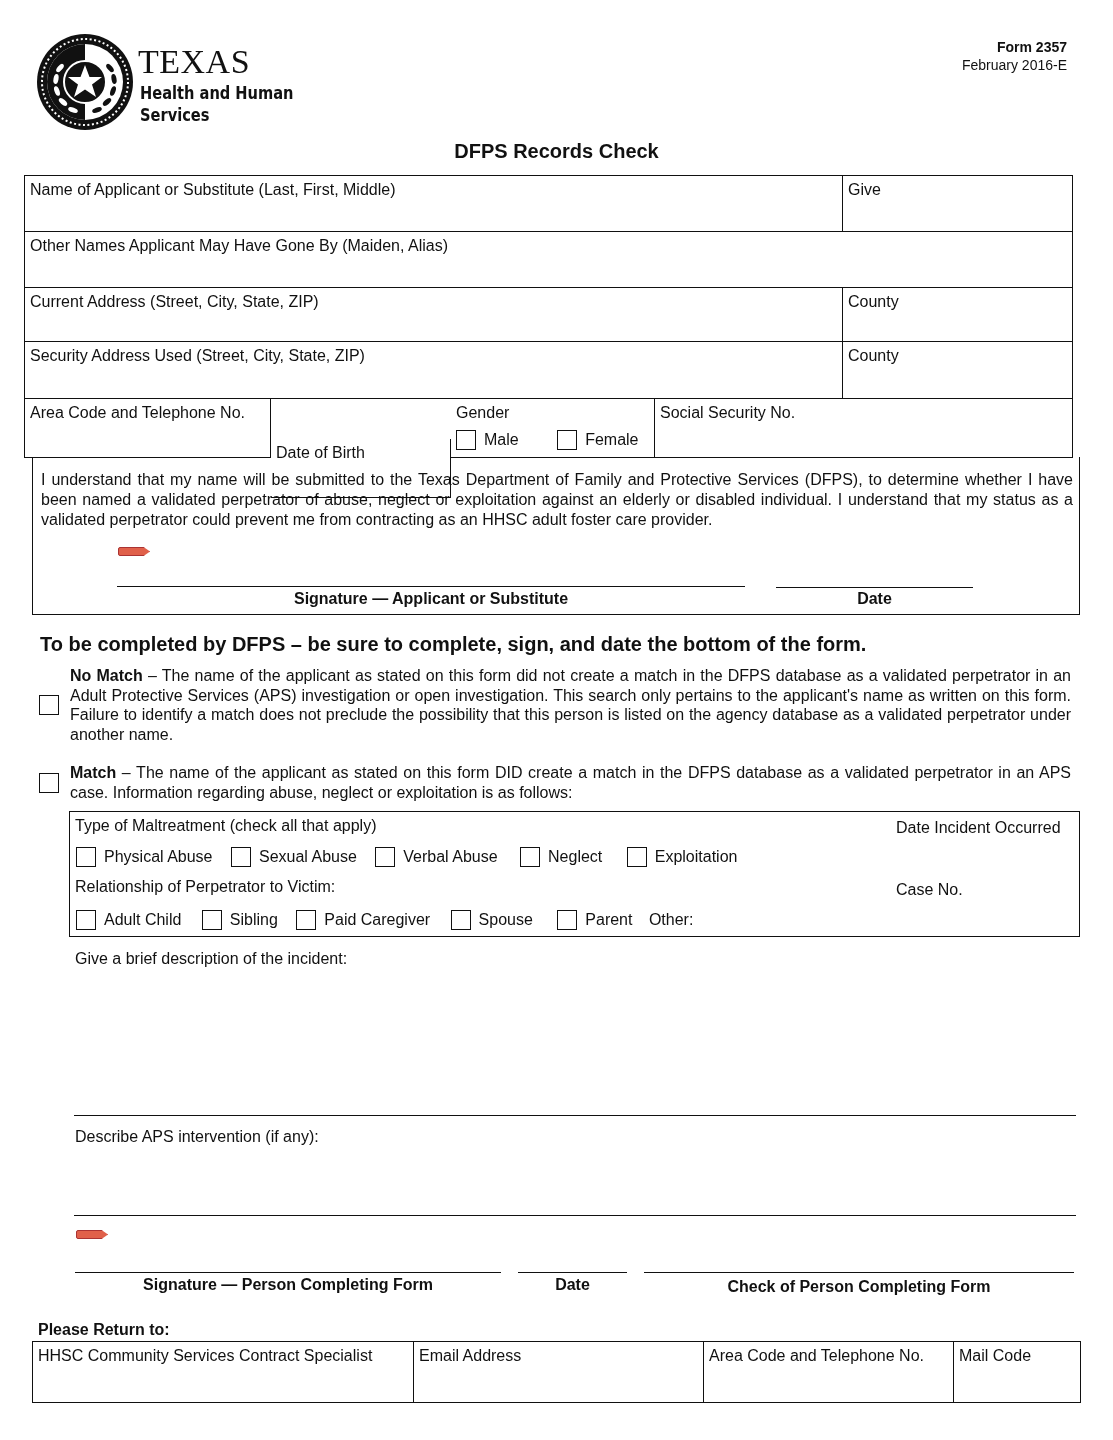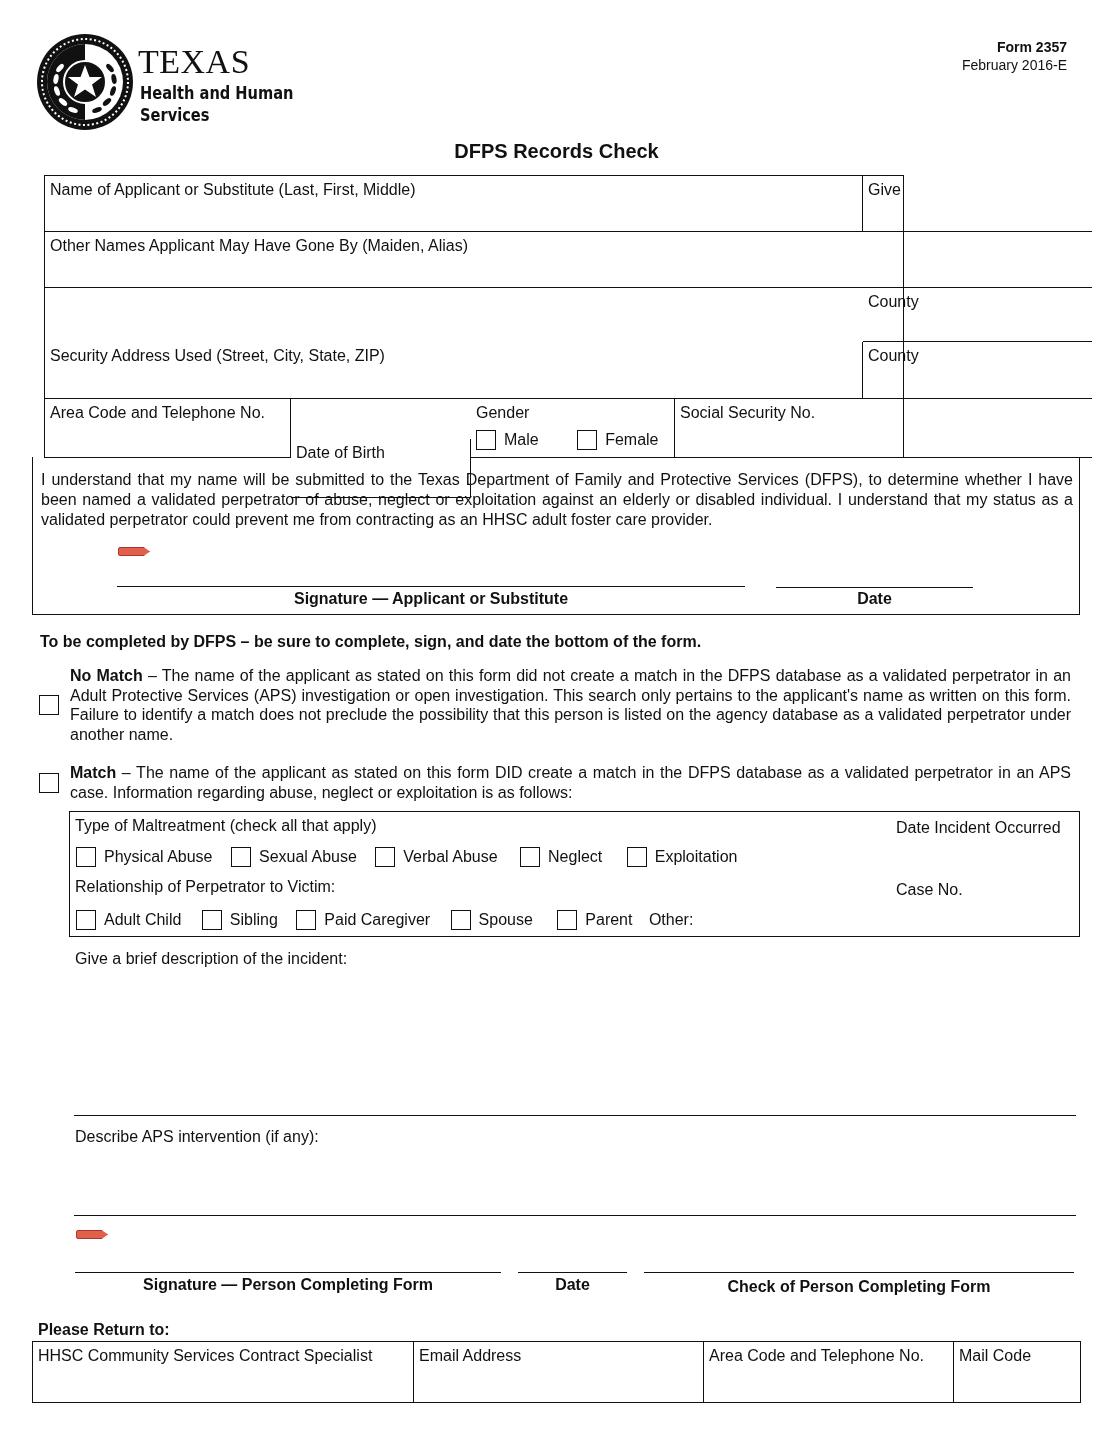--- a/index.html
+++ b/index.html
@@ -21,21 +21,21 @@
   .cell.nr { border-right: none; }
   .cb { display: inline-block; width: 20px; height: 20px; border: 1px solid #111; vertical-align: middle; background: #fff; cursor: pointer; }
   .cb-label { vertical-align: middle; margin-left: 8px; }
 
   .consent { left: 32px; top: 457px; width: 1048px; height: 158px; border: 1px solid #111; border-top: none; }
   .consent-text { position: absolute; left: 8px; top: 13px; width: 1032px; text-align: justify; font-size: 16px; line-height: 20px; }
   .sign-tag { position: absolute; width: 32px; height: 9px; background: #e0604a; border: 1px solid #a33; border-radius: 2px 0 0 2px; clip-path: polygon(0 0, 80% 0, 100% 50%, 80% 100%, 0 100%); }
   .sig-line { position: absolute; border-top: 1px solid #111; }
   .sig-label { position: absolute; font-weight: bold; font-size: 16px; text-align: center; }
 
-  .dfps-head { left: 40px; top: 633px; font-weight: bold; font-size: 16px; }
+  .dfps-head { left: 40px; top: 633px; font-weight: bold; font-size: 20px; }
   .opt-text { position: absolute; text-align: justify; font-size: 16px; line-height: 19.5px; }
   .opt-text b { font-weight: bold; }
 
   .mal-box { left: 69px; top: 811px; width: 1011px; height: 126px; border: 1px solid #111; }
   .mal-line { position: absolute; font-size: 16px; line-height: 20px; white-space: nowrap; }
   .mal-line .item { margin-right: 14px; }
 
   .rule { position: absolute; border-top: 1px solid #111; }
   .field-label { position: absolute; font-size: 16px; }
 
@@ -72,29 +72,32 @@
 <div class="abs logo-text-sm">
   <div>Health and Human</div>
   <div>Services</div>
 </div>
 <div class="abs form-no">
   <div><b>Form 2357</b></div>
   <div>February 2016-E</div>
 </div>
 <div class="abs title">DFPS Records Check</div>
 
-<div class="grid" style="left:44px; top:175px; width:860px; height:283px; border-bottom:none;">
+<div class="grid" style="left:24px; top:175px; width:1049px; height:283px; border-bottom:none;">
   <div class="cell" style="left:0; top:0; width:818px; height:56px;">
     <span>Name of Applicant or Substitute (Last, First, Middle)</span>
   </div>
   <div class="cell nr" style="left:818px; top:0; width:229px; height:56px;">
     <span>Give</span>
   </div>
   <div class="cell nr" style="left:0; top:56px; width:1047px; height:56px;">
     <span>Other Names Applicant May Have Gone By (Maiden, Alias)</span>
+  </div>
+  <div class="cell" style="left:0; top:112px; width:818px; height:54px;">
+    <span>Current Address (Street, City, State, ZIP)</span>
   </div>
   <div class="cell nr" style="left:818px; top:112px; width:229px; height:54px;">
     <span>County</span>
   </div>
   <div class="cell" style="left:0; top:166px; width:818px; height:57px;">
     <span>Security Address Used (Street, City, State, ZIP)</span>
   </div>
   <div class="cell nr" style="left:818px; top:166px; width:229px; height:57px;">
     <span>County</span>
   </div>

